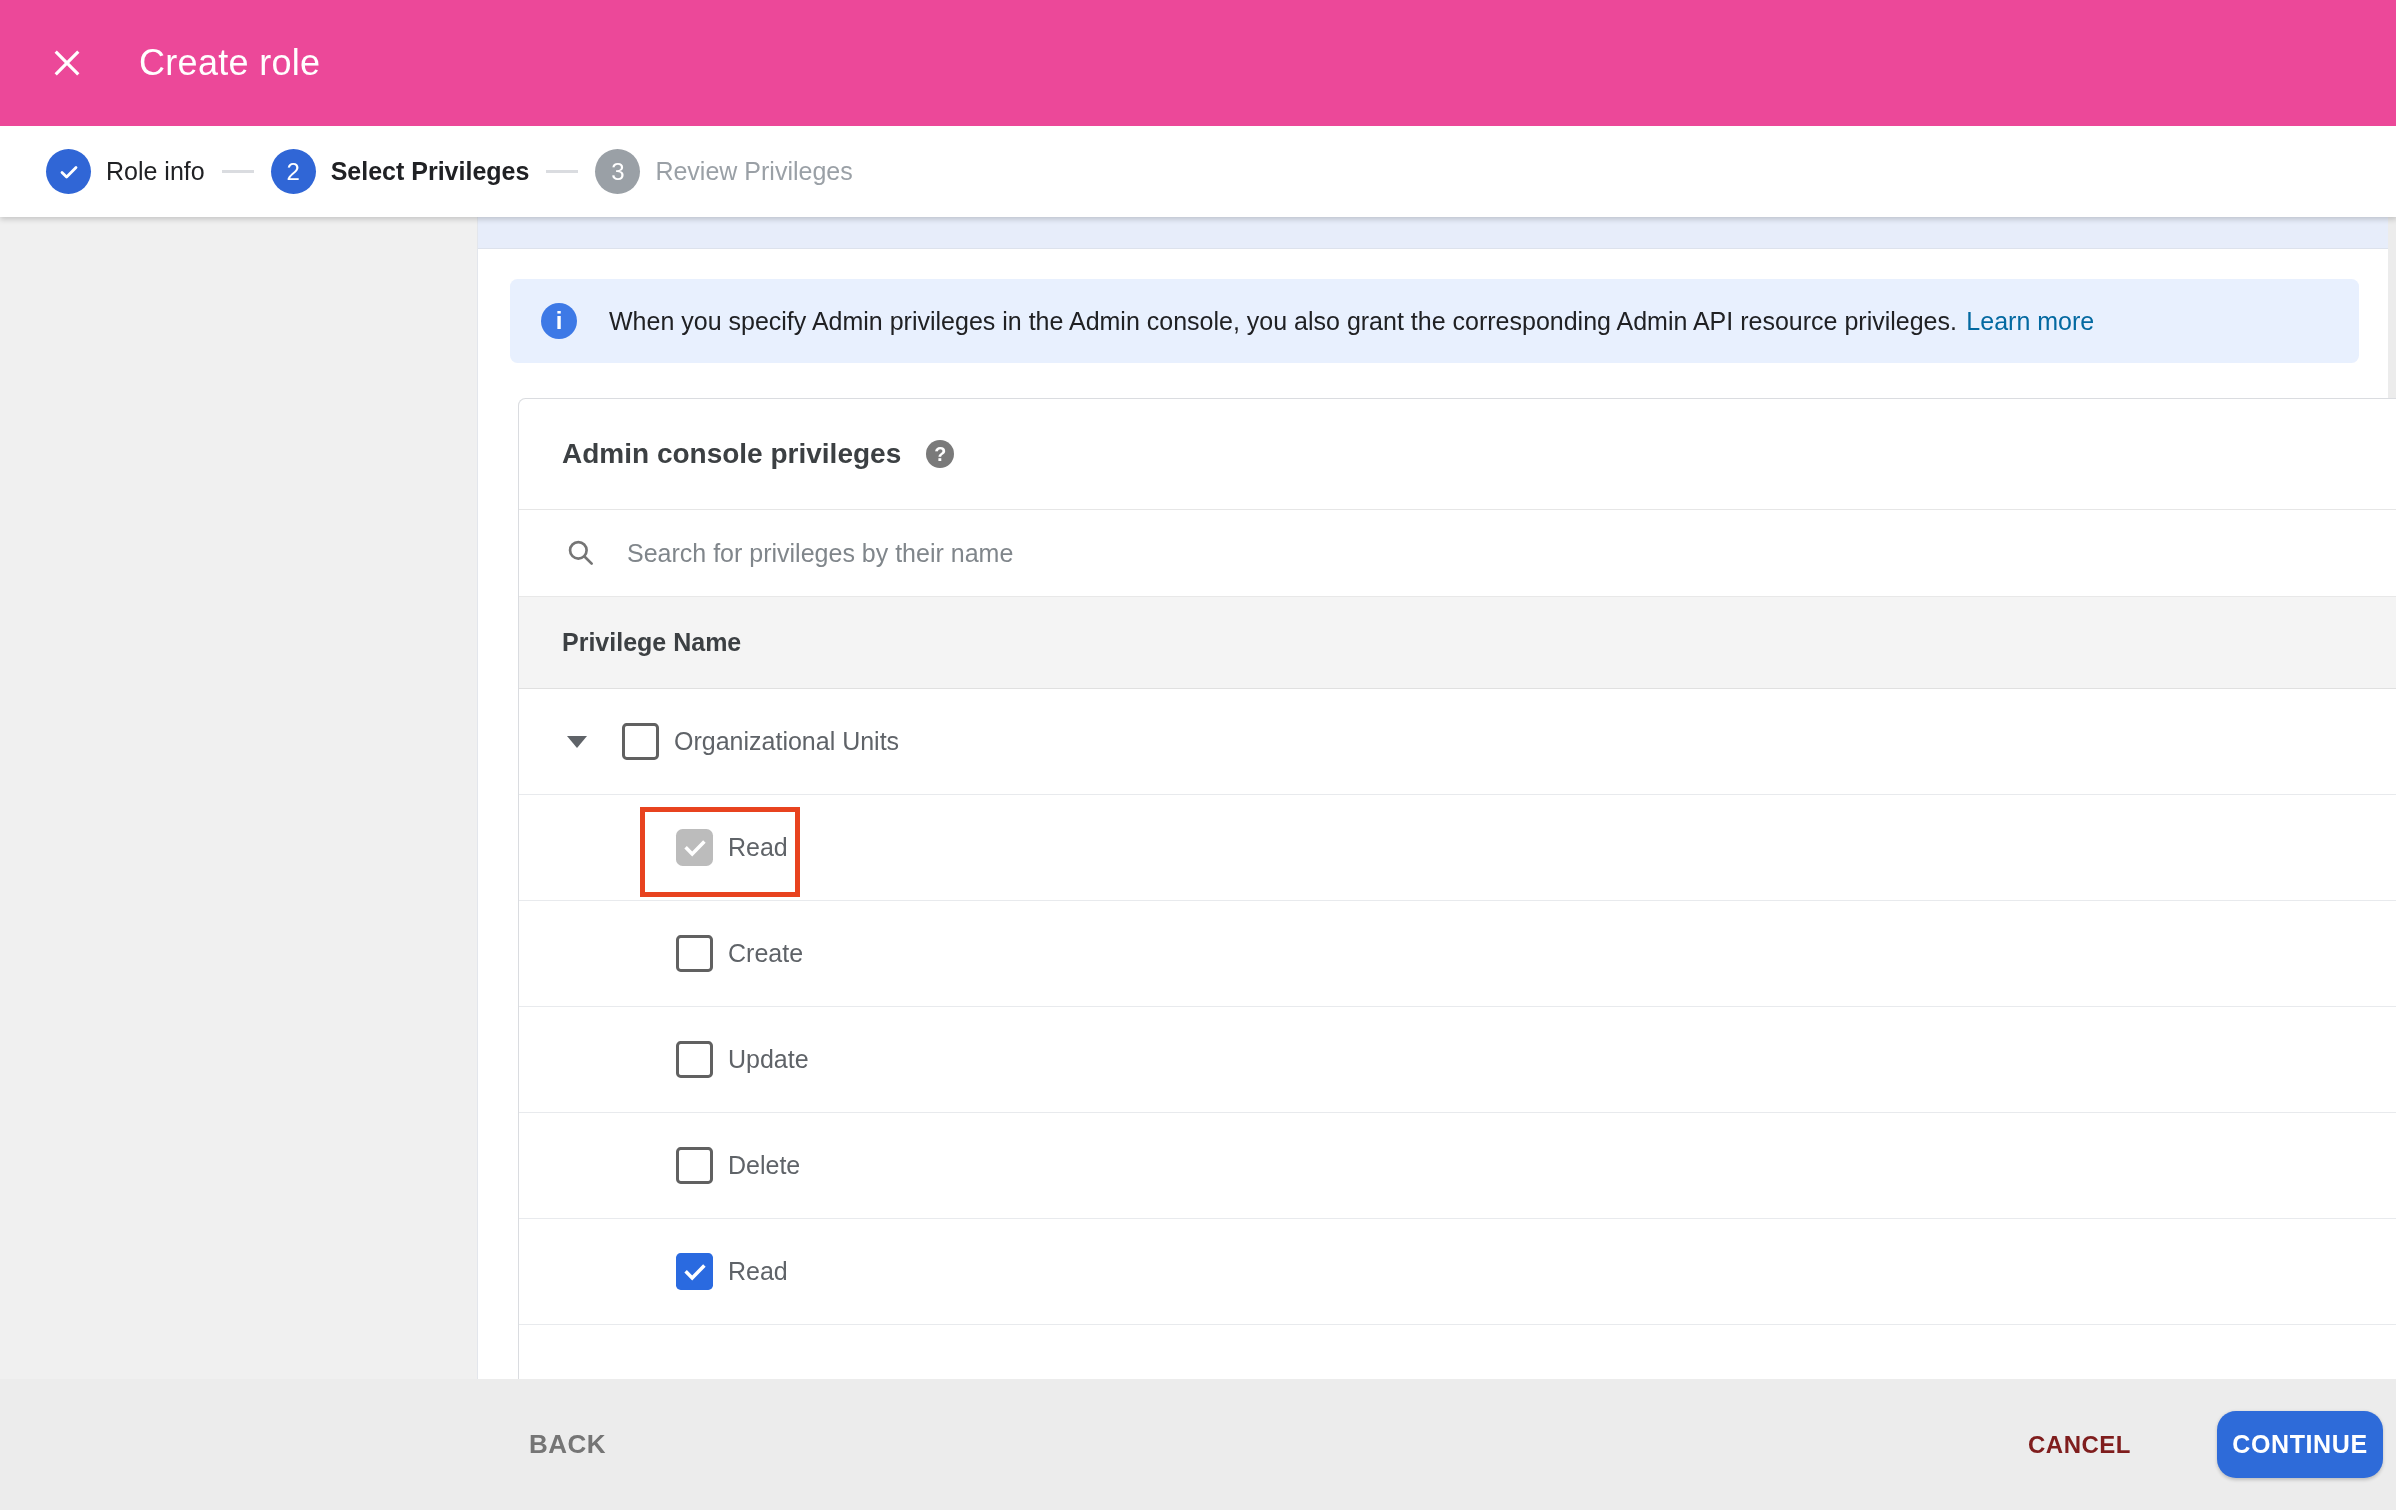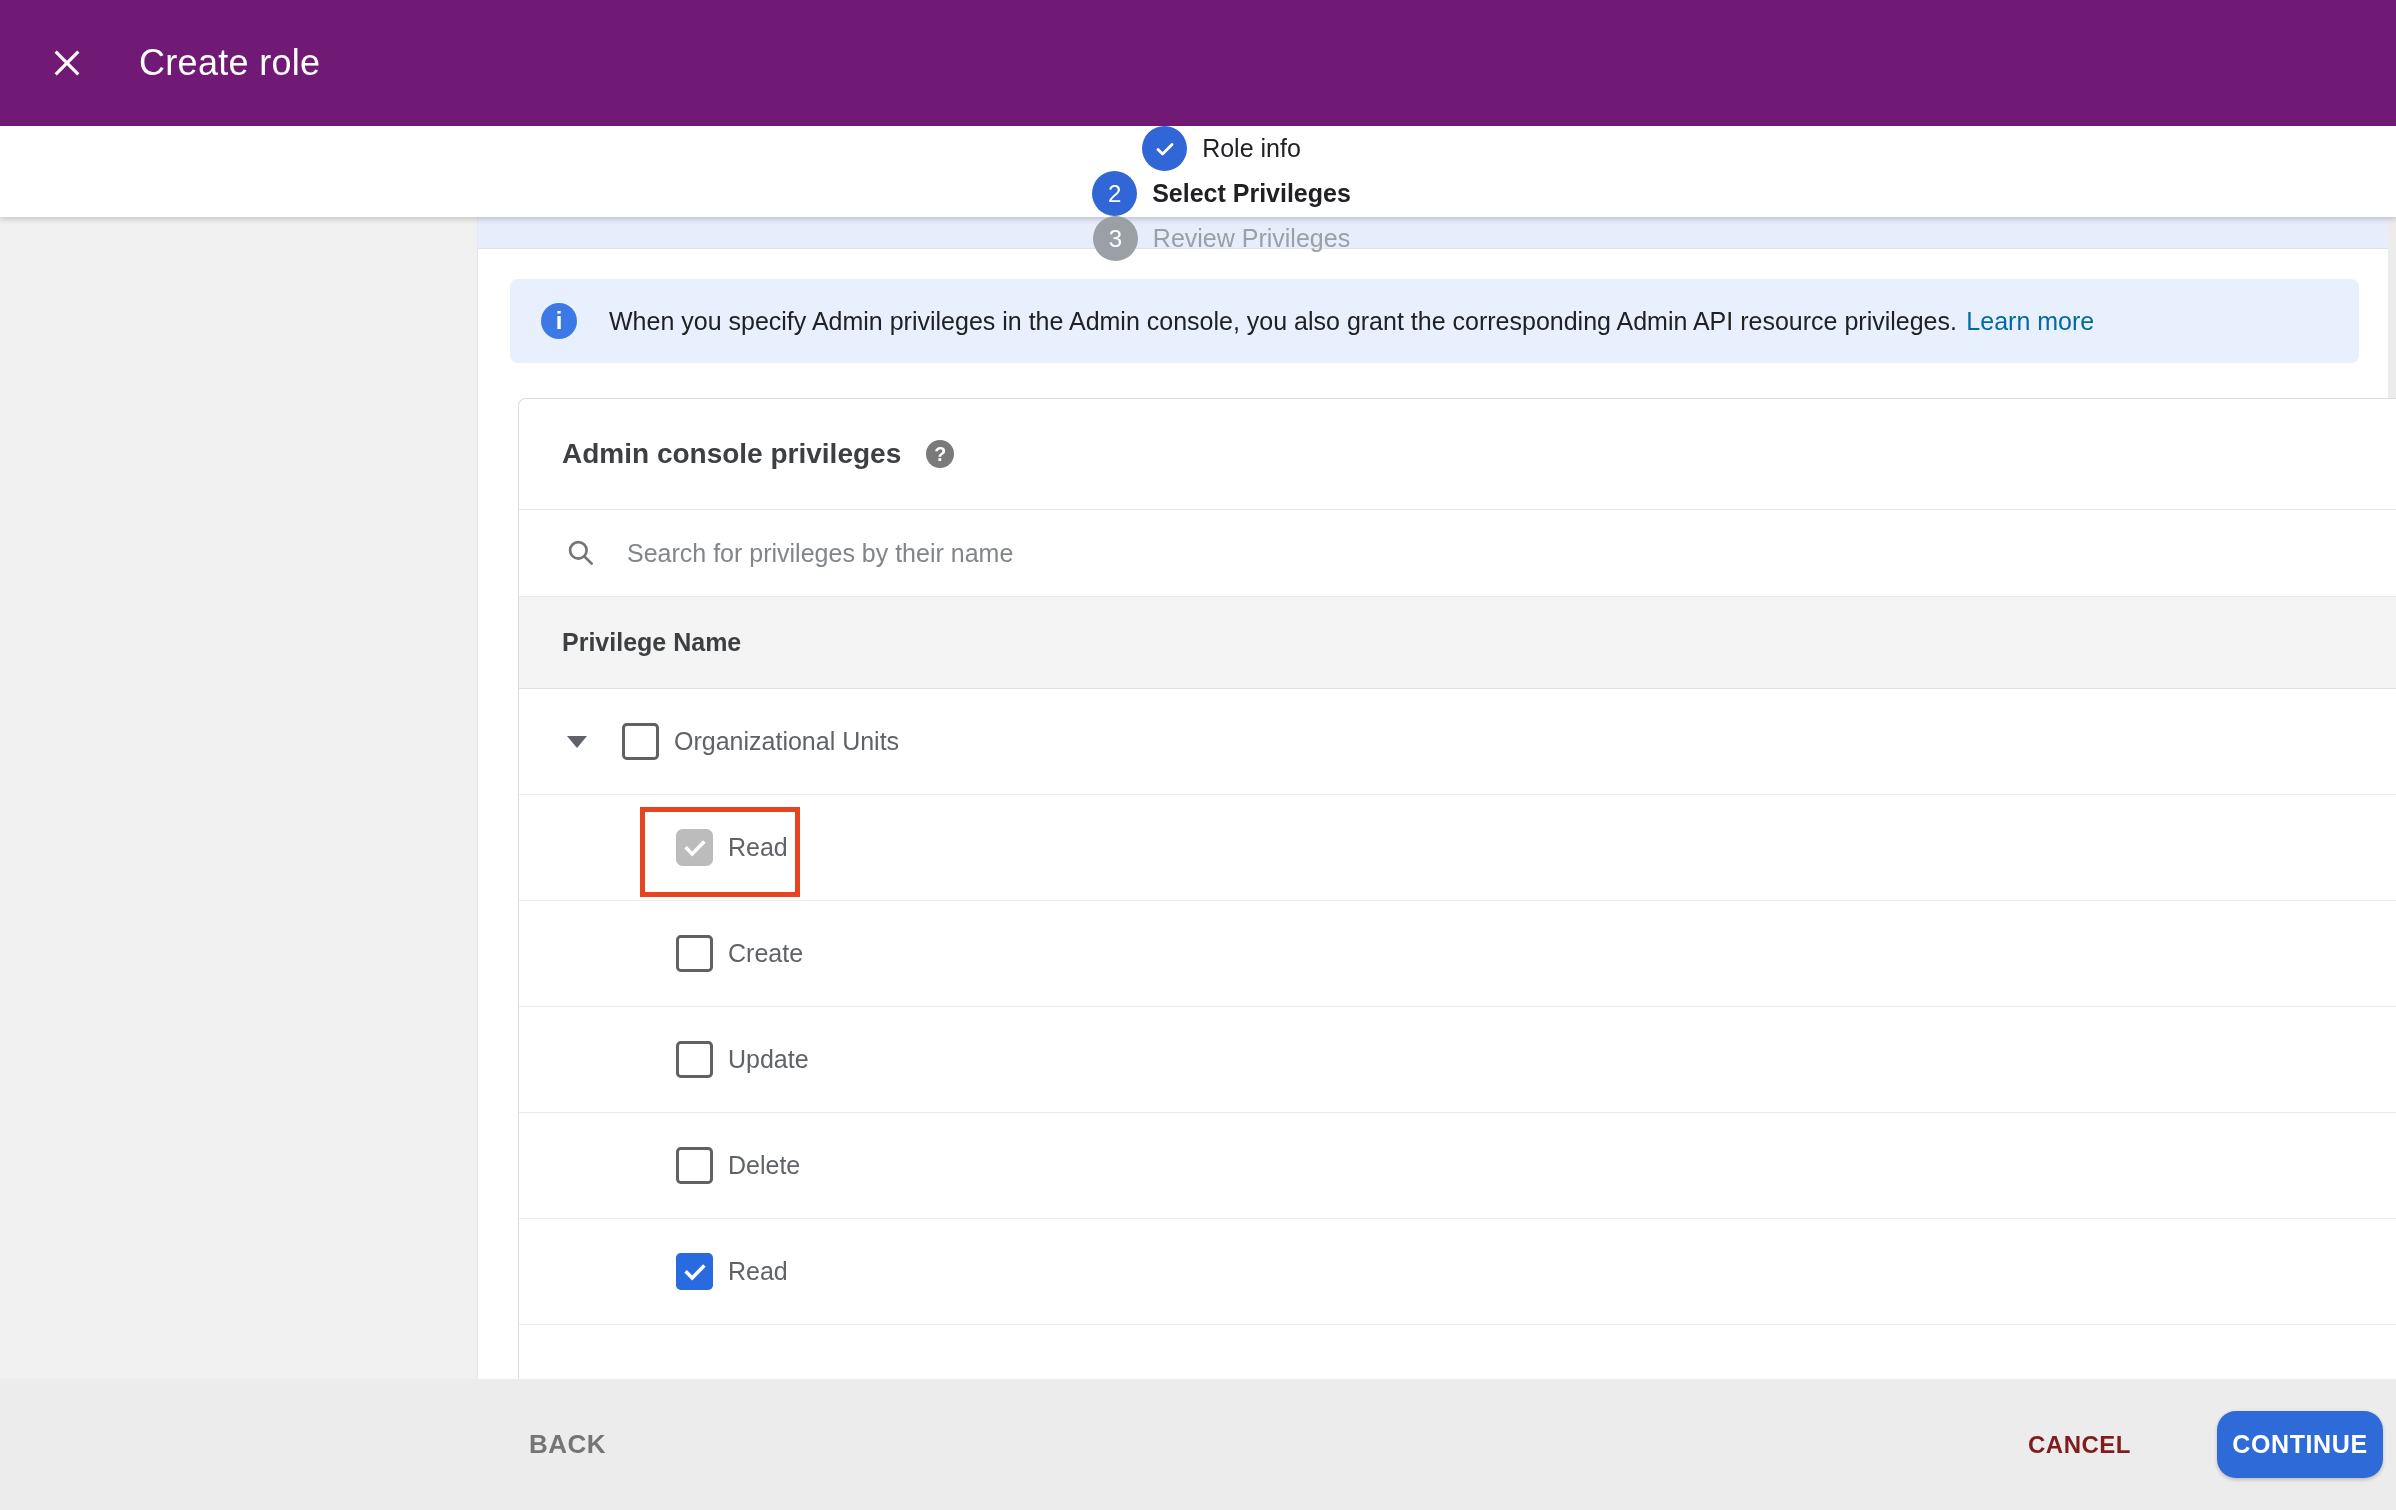--- a/index.html
+++ b/index.html
@@ -1,29 +1,29 @@
 <!DOCTYPE html>
 <html style="font-size:15px"><head>
 <meta charset="utf-8">
 <style>
   * { margin:0; padding:0; box-sizing:border-box; }
   html,body { width:2397px; height:1510px; overflow:hidden; background:#fff;
               font-family:"Liberation Sans", sans-serif; }
 
   
   .appbar { position:absolute; left:0; top:0; width:2397px; height:126px;
-            background:#701a75; display:flex; align-items:center; padding-left:46px; z-index:20; }
+            background:#ec4899; display:flex; align-items:center; padding-left:46px; z-index:20; }
   .close-btn { width:41px; height:41px; display:flex; align-items:center; justify-content:center;
                cursor:pointer; }
   .appbar-title { color:#ffffff; font-size:36px; font-weight:400; margin-left:52px; letter-spacing:0.3px; }
 
   
   .stepbar { position:absolute; left:0; top:126px; width:2397px; height:91px; background:#ffffff;
              display:flex; align-items:center; padding-left:46px; z-index:15;
-             box-shadow:0 2.8px 5.6px rgba(0,0,0,0.18);flex-direction:column; }
+             box-shadow:0 2.8px 5.6px rgba(0,0,0,0.18); }
   .step { display:flex; align-items:center; }
   .step-circle { width:45px; height:45px; border-radius:50%; display:flex; align-items:center;
                  justify-content:center; color:#fff; font-size:24px; flex:0 0 auto; }
   .step-circle.done, .step-circle.active { background:#3066d6; }
   .step-circle.future { background:#9aa0a6; }
   .step-label { margin-left:15px; font-size:25px; color:#202124; }
   .step-label.bold { font-weight:bold; }
   .step-label.muted { color:#9aa0a6; }
   .step-connector { width:32px; height:2.8px; background:#dadce0; margin:0 17px; }
 

